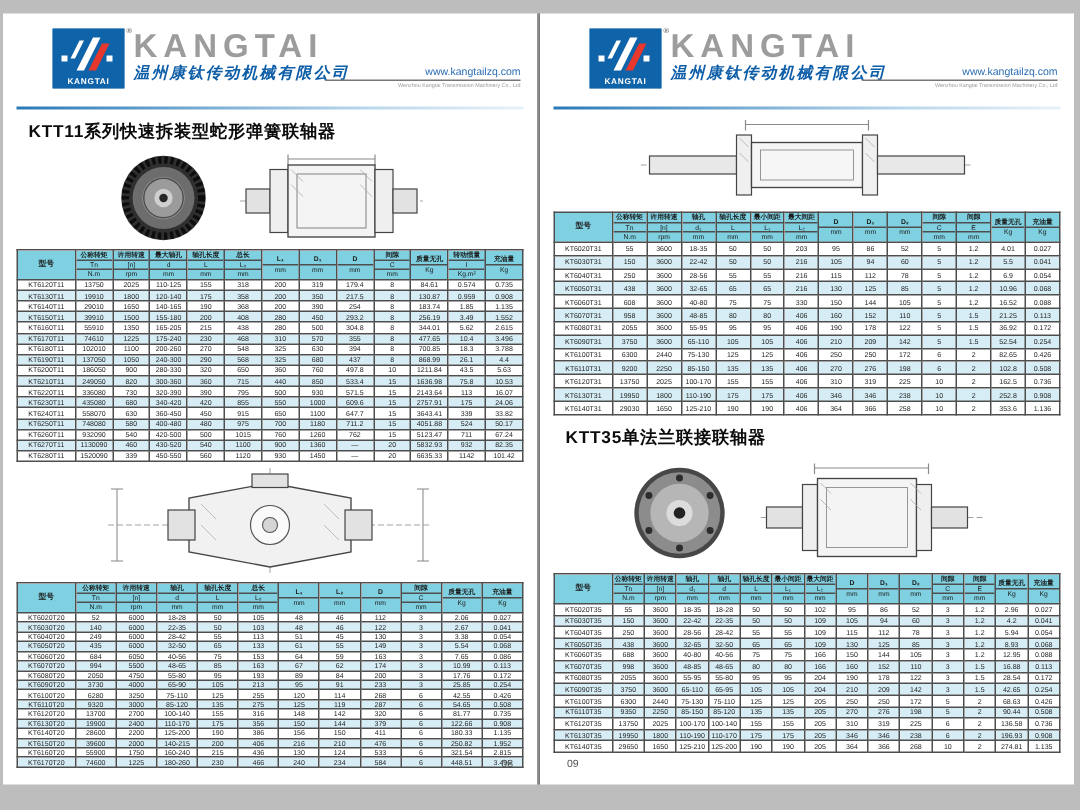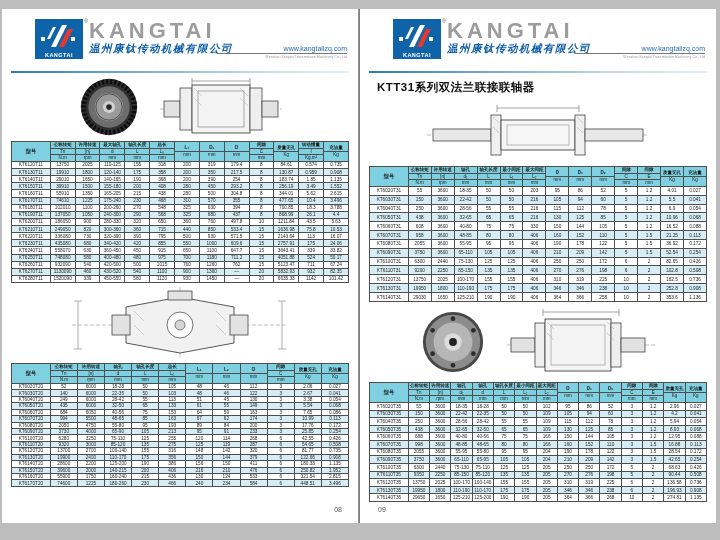--- a/index.html
+++ b/index.html
@@ -81,20 +81,21 @@
         <div class="company">温州康钛传动机械有限公司</div>
       </div>
       <div class="site">
         <div class="site-url">www.kangtailzq.com</div>
         <div class="site-rule"></div>
         <div class="site-cap">Wenzhou Kangtai Transmission Machinery Co., Ltd</div>
       </div>
     </div>
     <div class="hdr-rule"></div>
 
+    <div class="sec-title">KTT11系列快速拆装型蛇形弹簧联轴器</div>
 
     <div class="figs figs1">
       <div class="fig">
         <svg width="62" height="62" viewBox="0 0 66 66">
           <circle cx="33" cy="33" r="30" fill="#2f2f2f"></circle>
           <circle cx="33" cy="33" r="27" fill="none" stroke="#0d0d0d" stroke-width="5" stroke-dasharray="2.4 2"></circle>
           <circle cx="33" cy="33" r="22" fill="#6d6d6d"></circle>
           <circle cx="33" cy="33" r="15" fill="#9b9b9b"></circle>
           <circle cx="33" cy="33" r="14" fill="none" stroke="#4d4d4d" stroke-width="1"></circle>
           <circle cx="33" cy="33" r="6.5" fill="#cfcfcf"></circle>
@@ -806,21 +807,20 @@
         <div class="company">温州康钛传动机械有限公司</div>
       </div>
       <div class="site">
         <div class="site-url">www.kangtailzq.com</div>
         <div class="site-rule"></div>
         <div class="site-cap">Wenzhou Kangtai Transmission Machinery Co., Ltd</div>
       </div>
     </div>
     <div class="hdr-rule"></div>
 
-    <div class="sec-title">KTT31系列双法兰联接联轴器</div>
 
     <div class="figs figs1">
       <div class="fig">
         <svg width="222" height="58" viewBox="0 0 222 58">
           <line x1="70" y1="5" x2="152" y2="5" stroke="#8a8a8a" stroke-width="0.8"></line>
           <line x1="70" y1="2" x2="70" y2="9" stroke="#8a8a8a" stroke-width="0.8"></line>
           <line x1="152" y1="2" x2="152" y2="9" stroke="#8a8a8a" stroke-width="0.8"></line>
           <line x1="0" y1="32" x2="222" y2="32" stroke="#999" stroke-width="0.6" stroke-dasharray="4 2"></line>
           <rect x="6" y="26" width="58" height="12" fill="#e8e8e8" stroke="#444" stroke-width="0.8"></rect>
           <rect x="64" y="12" width="10" height="40" fill="#f0f0f0" stroke="#444" stroke-width="0.8"></rect>
@@ -1124,20 +1124,21 @@
               <td>258</td>
               <td>10</td>
               <td>2</td>
               <td>353.6</td>
               <td>1.136</td>
             </tr>
           </tbody>
         </table>
       </div>
 
+    <div class="sec-title">KTT35单法兰联接联轴器</div>
 
     <div class="figs figs2">
       <div class="fig">
         <svg width="68" height="68" viewBox="0 0 70 70">
           <circle cx="35" cy="35" r="31" fill="#474747"></circle>
           <circle cx="35" cy="35" r="28" fill="#8c8c8c"></circle>
           <circle cx="35" cy="35" r="20" fill="#b6b6b6"></circle>
           <circle cx="35" cy="11" r="2.4" fill="#2c2c2c"></circle>
           <circle cx="56" cy="23" r="2.4" fill="#2c2c2c"></circle>
           <circle cx="56" cy="47" r="2.4" fill="#2c2c2c"></circle>

